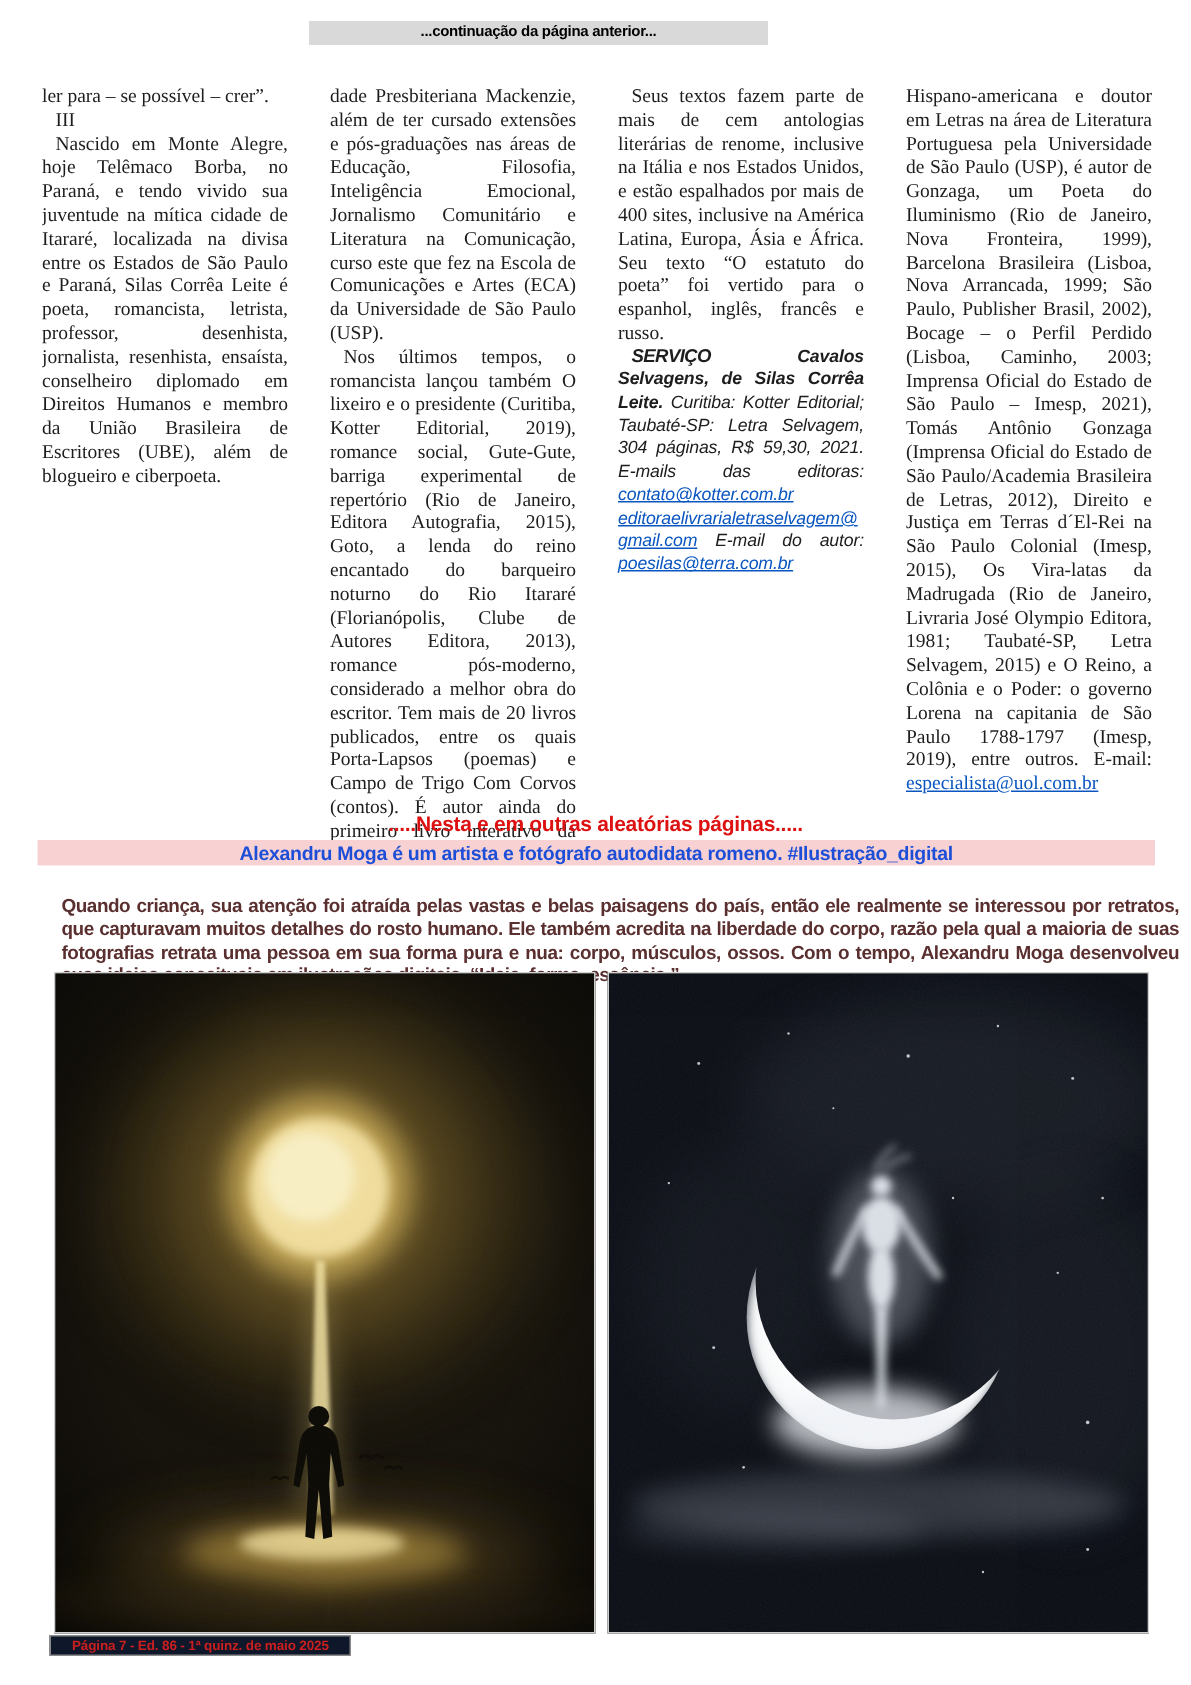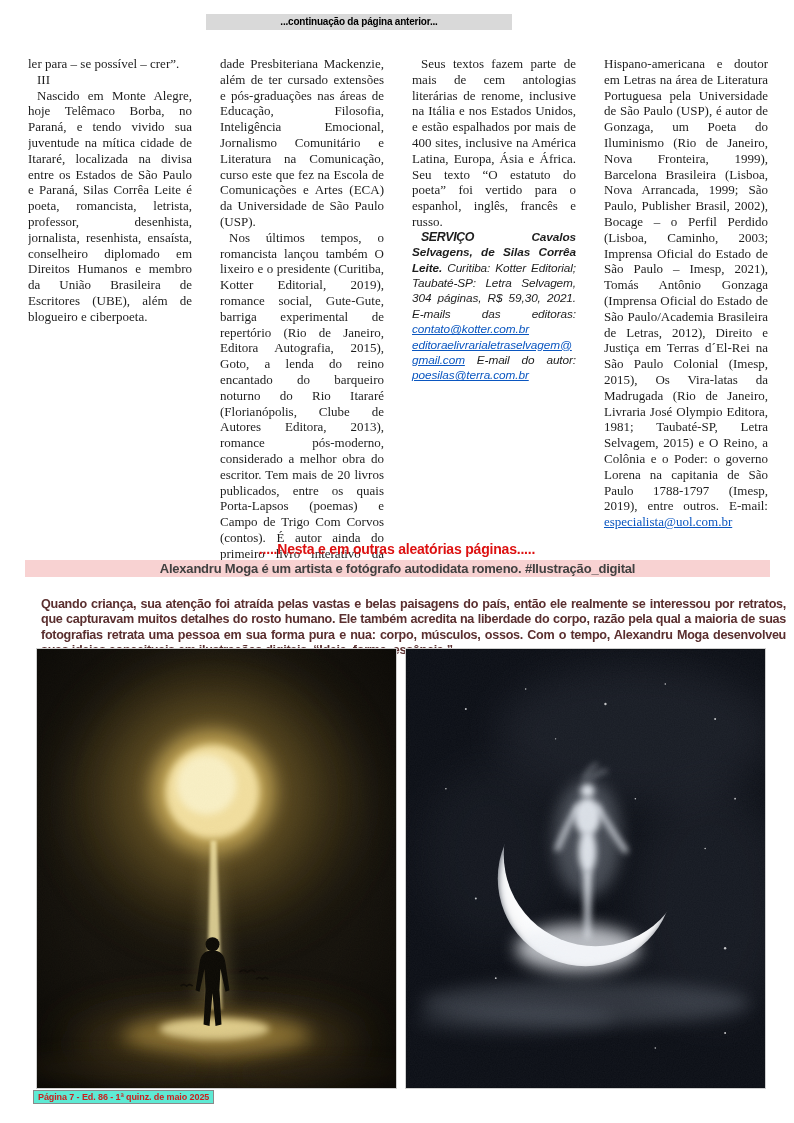--- a/index.html
+++ b/index.html
@@ -17,33 +17,33 @@
   .svc{font-family:"Liberation Sans",sans-serif;font-size:11.8px;line-height:15.4px;letter-spacing:-.1px;font-style:italic;}
   .svc-label{font-weight:bold;font-size:12.4px;letter-spacing:-.4px;}
   .svc b{font-weight:bold;}
   .link{color:#0a56c0;text-decoration:underline;cursor:pointer;overflow-wrap:anywhere;}
   .adelto{margin-top:14px !important;}
   .author-name{font-family:"Liberation Sans",sans-serif;font-weight:bold;font-size:12.2px;letter-spacing:-.4px;}
   
   .kicker{position:absolute;top:540px;left:0;width:794px;text-align:center;color:#dd1111;
         font-family:"Liberation Sans",sans-serif;font-weight:bold;font-size:14px;line-height:18px;letter-spacing:-.2px;}
   .pink-banner{position:absolute;top:560px;left:25px;width:745px;height:17px;background:#f8d2d2;
-        color:#404040;text-align:center;font-family:"Liberation Sans",sans-serif;font-weight:bold;
+        color:#1d4ed8;text-align:center;font-family:"Liberation Sans",sans-serif;font-weight:bold;
         font-size:13px;line-height:17px;letter-spacing:-.2px;}
   .intro{position:absolute;top:581px;left:25px;width:745px;height:62px;overflow:hidden;margin:16px;
         color:#5a2f2f;font-family:Liberation Sans, sans-serif;font-weight:bold;font-size:12.6px;
         line-height:15.4px;text-align:justify;letter-spacing:-.3px;}
   
   .art-row{position:absolute;top:648px;left:36px;width:730px;display:flex;justify-content:space-between;}
   .art{margin:0;width:361px;height:441px;border:1px solid #cfcfcf;box-sizing:border-box;background:#000;}
   .art svg{display:block;width:100%;height:100%;}
   
-  .footer{position:absolute;top:1090px;left:33px;height:12px;background:#5eead4;color:#cc1f1f;
+  .footer{position:absolute;top:1090px;left:33px;height:12px;background:#0f172a;color:#cc1f1f;
         font-family:"Liberation Sans",sans-serif;font-weight:bold;font-size:9px;line-height:12px;
-        padding:0 4px;border:1px solid #8a8a8a;letter-spacing:-.1px;white-space:nowrap;}
+        padding:0 14px;border:1px solid #8a8a8a;letter-spacing:-.1px;white-space:nowrap;}
 </style>
 </head>
 <body>
 
 <div class="page">
 
   <div class="top-banner">...continuação da página anterior...</div>
 
   <div class="cols">
     <div class="col">

